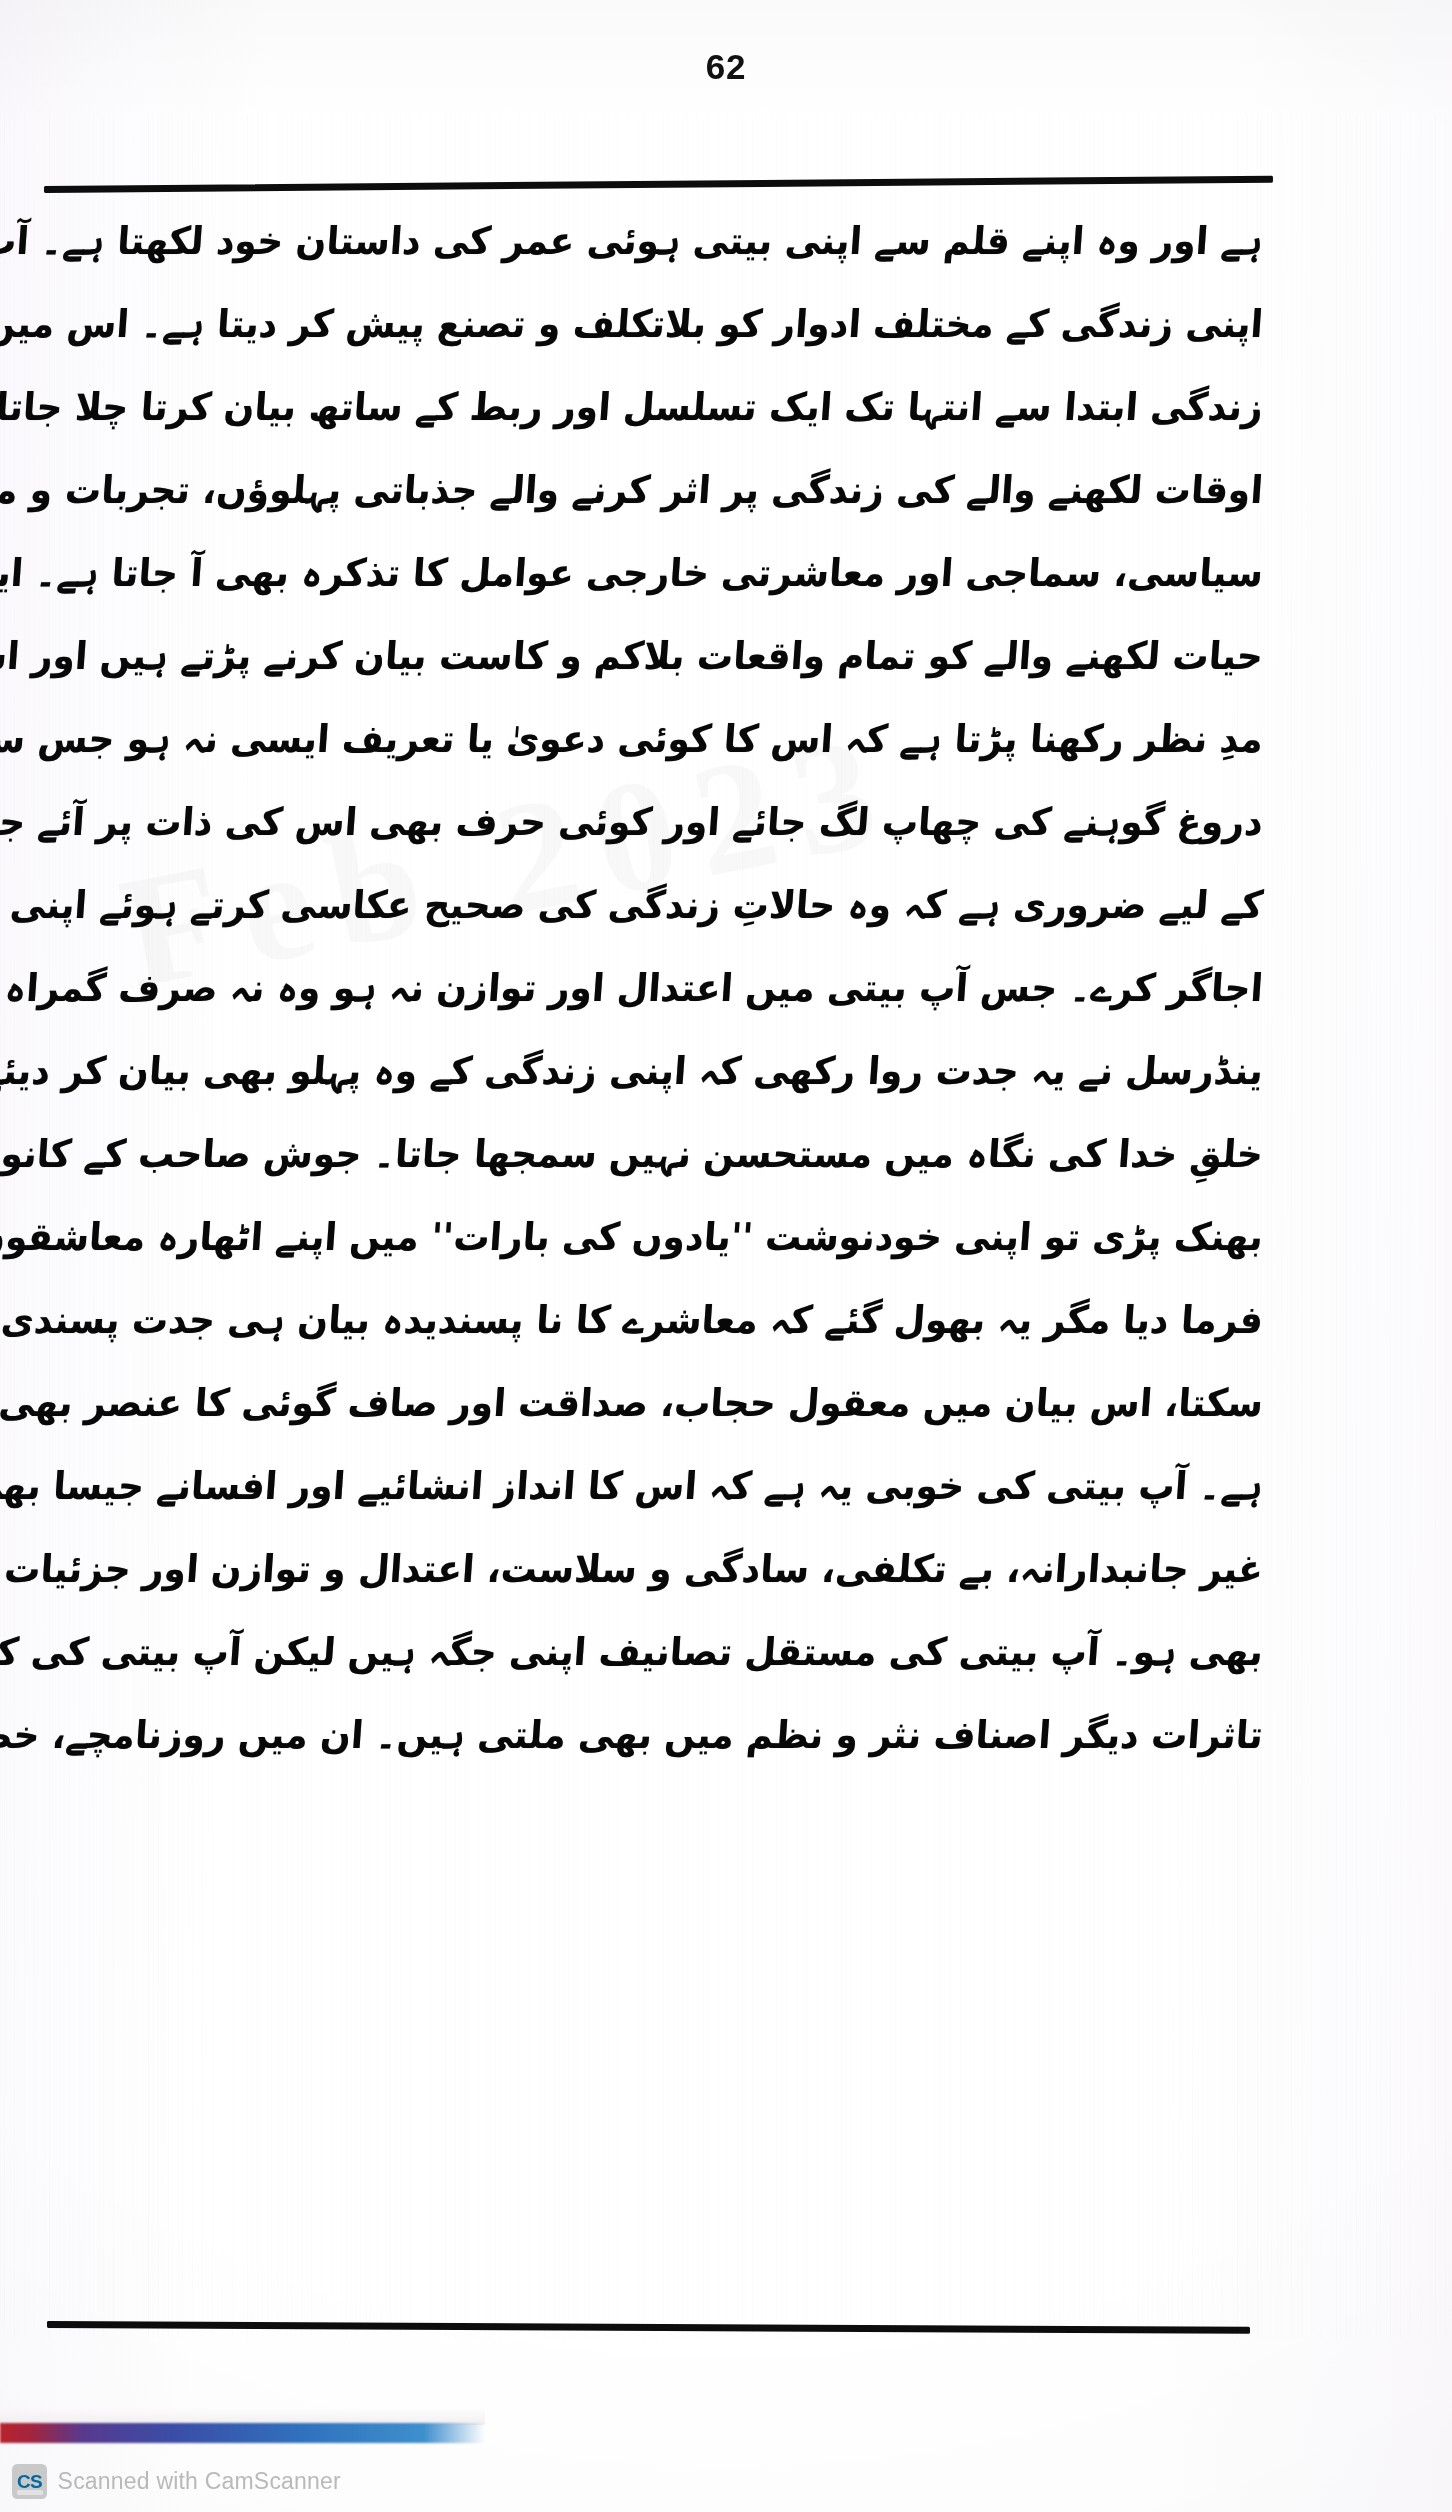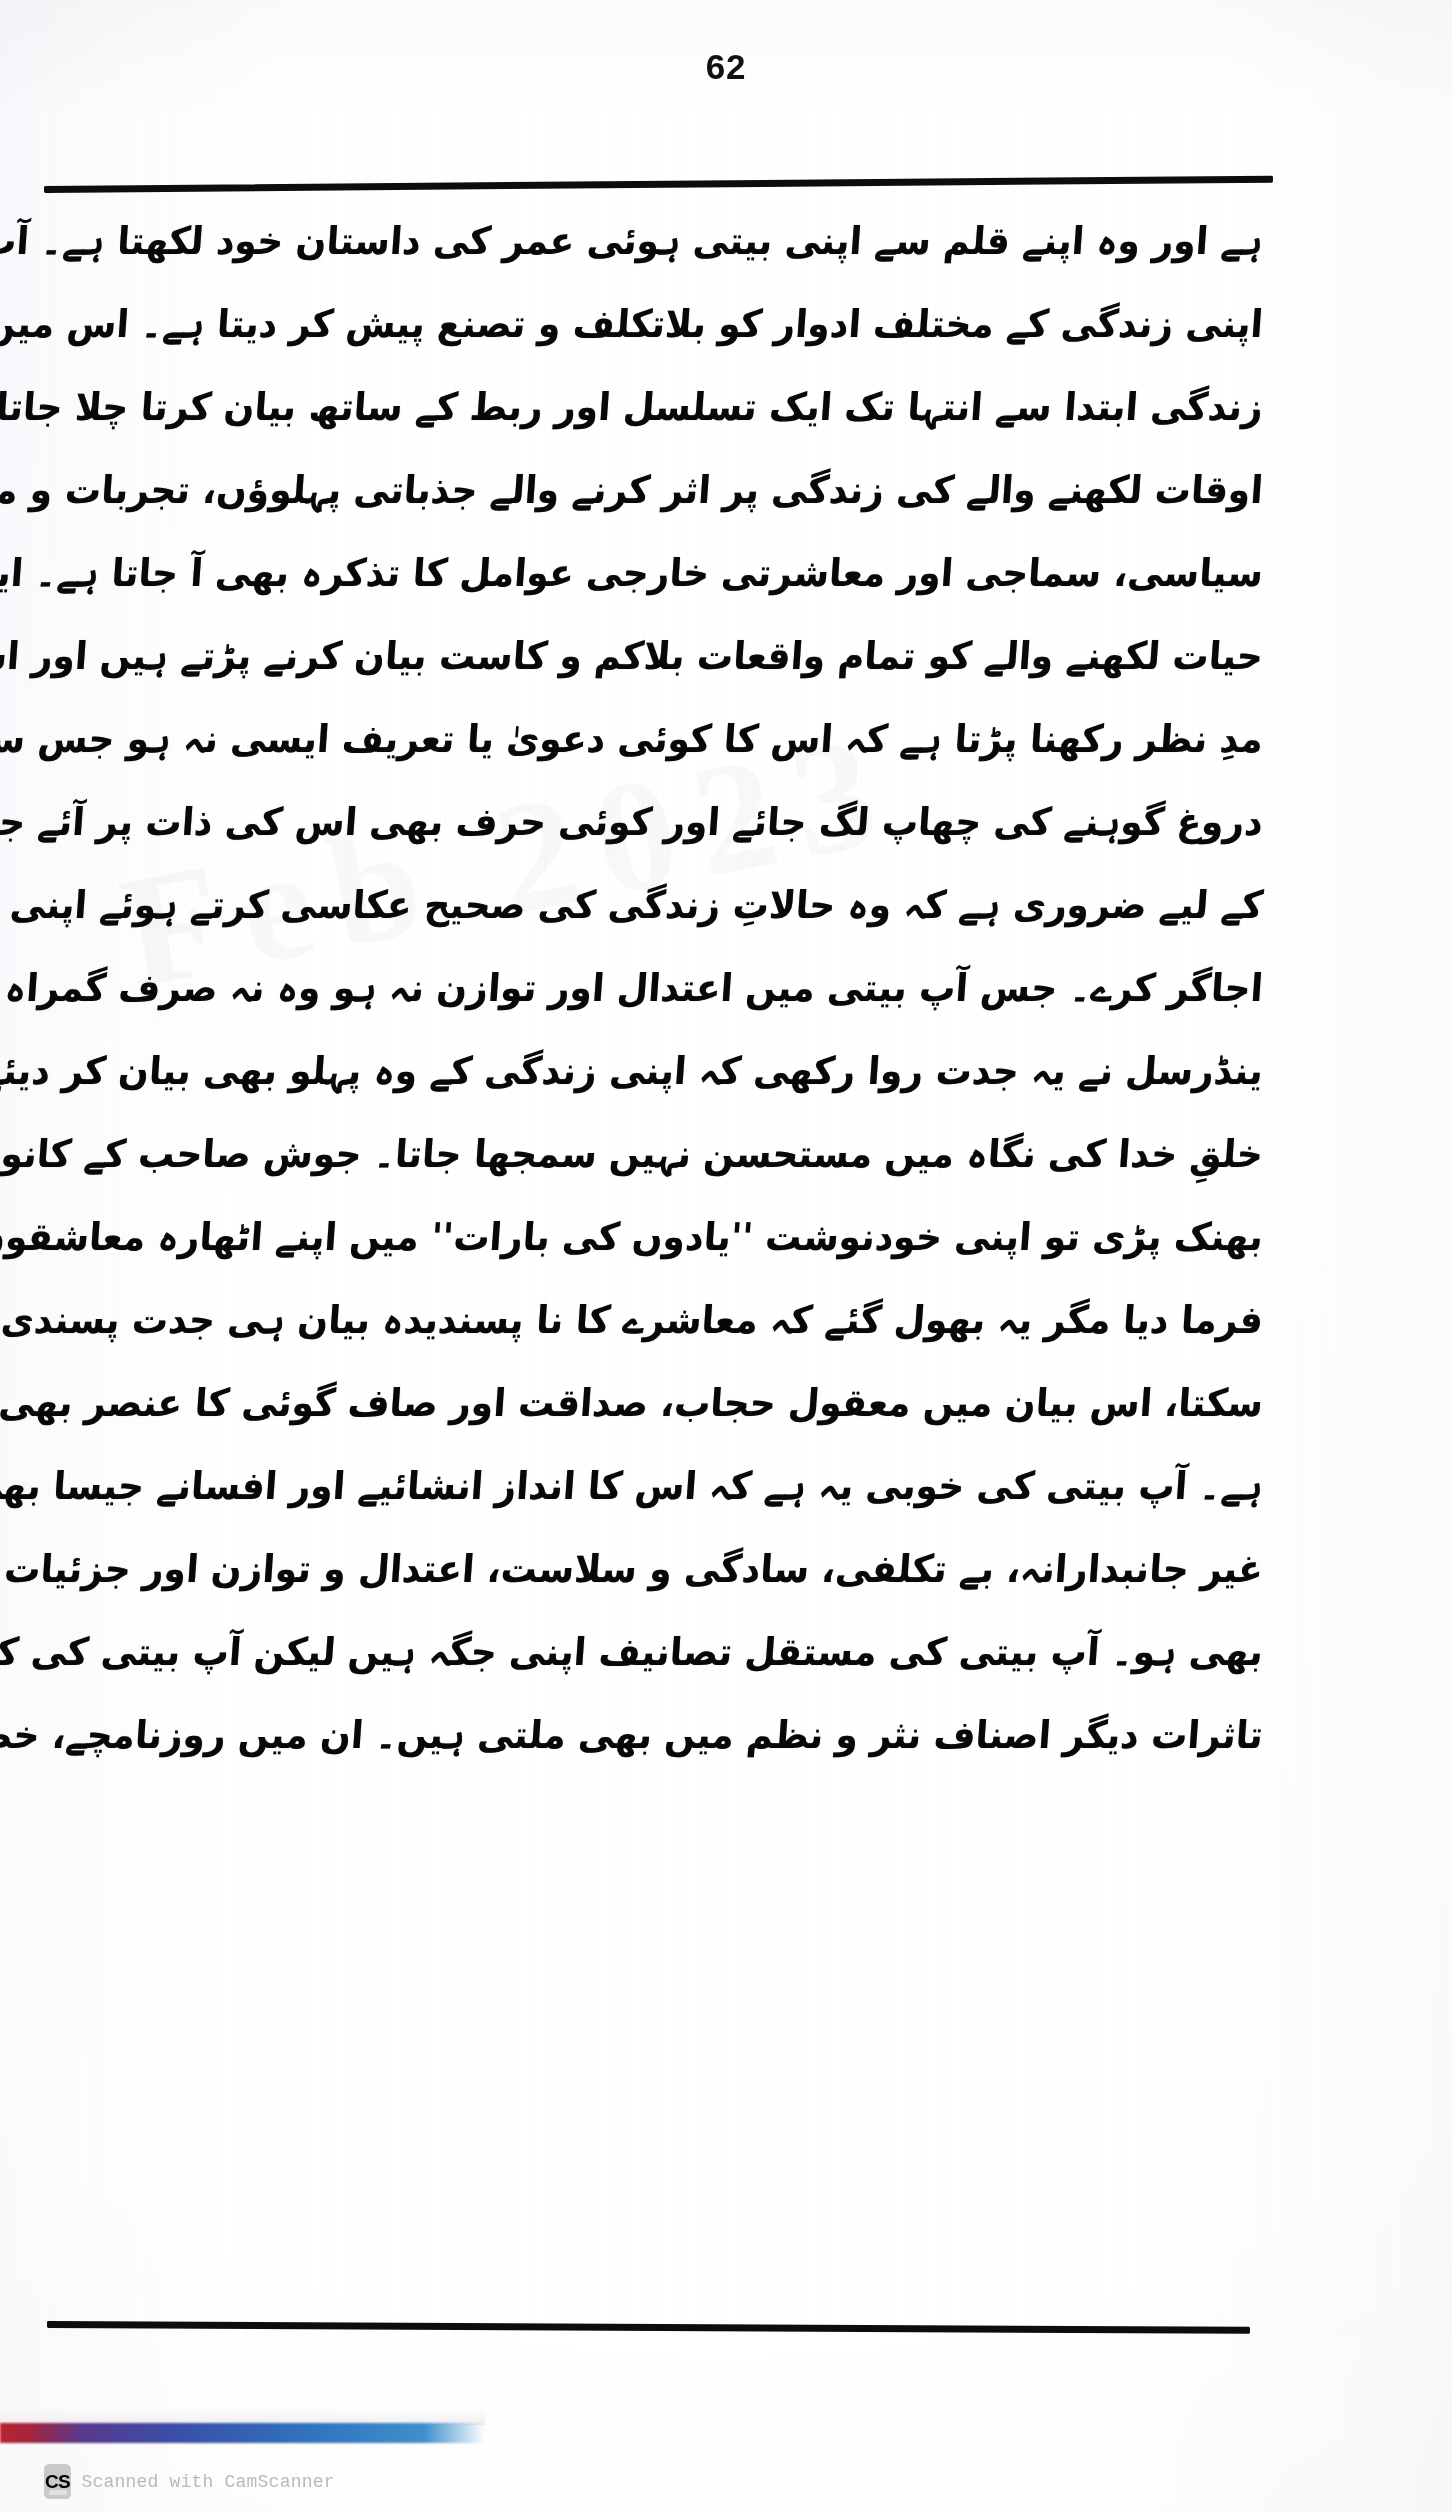--- a/index.html
+++ b/index.html
@@ -156,46 +156,45 @@
   
   .cam-footer {
     position: absolute;
     left: 12px;
     top: 2464px;
     display: flex;
     align-items: center;
     gap: 10.6px;
   }
   .cs-logo {
-    width: 27px;
+    width: 35px;
     height: 35px;
     border-radius: 5.3px;
     background: #c9c9c9;
-    color: #000000;
+    color: #0369a1;
     font-family: "Liberation Sans", sans-serif;
     font-size: 19px;
     font-weight: 700;
     display: flex;
     align-items: center;
     justify-content: center;
     letter-spacing: -0.8px;
     position: relative;
-    margin-left: 32px;
   }
   .cs-logo::after {
     content: "";
     position: absolute;
     left: 4.5px; right: 4.5px; bottom: 3.8px;
     height: 5.3px;
     background: #e2e2e2;
     border-radius: 1.5px;
   }
   .cam-text {
-    font-family: Liberation Mono, monospace;
-    font-size: 18px;
+    font-family: Liberation Sans, sans-serif;
+    font-size: 23px;
     color: #b9b9b9;
     letter-spacing: 0.2px;
   }
 </style>
 </head>
 <body>
 
 <div class="page-scan">
 
   <div class="scan-fibres"></div>

